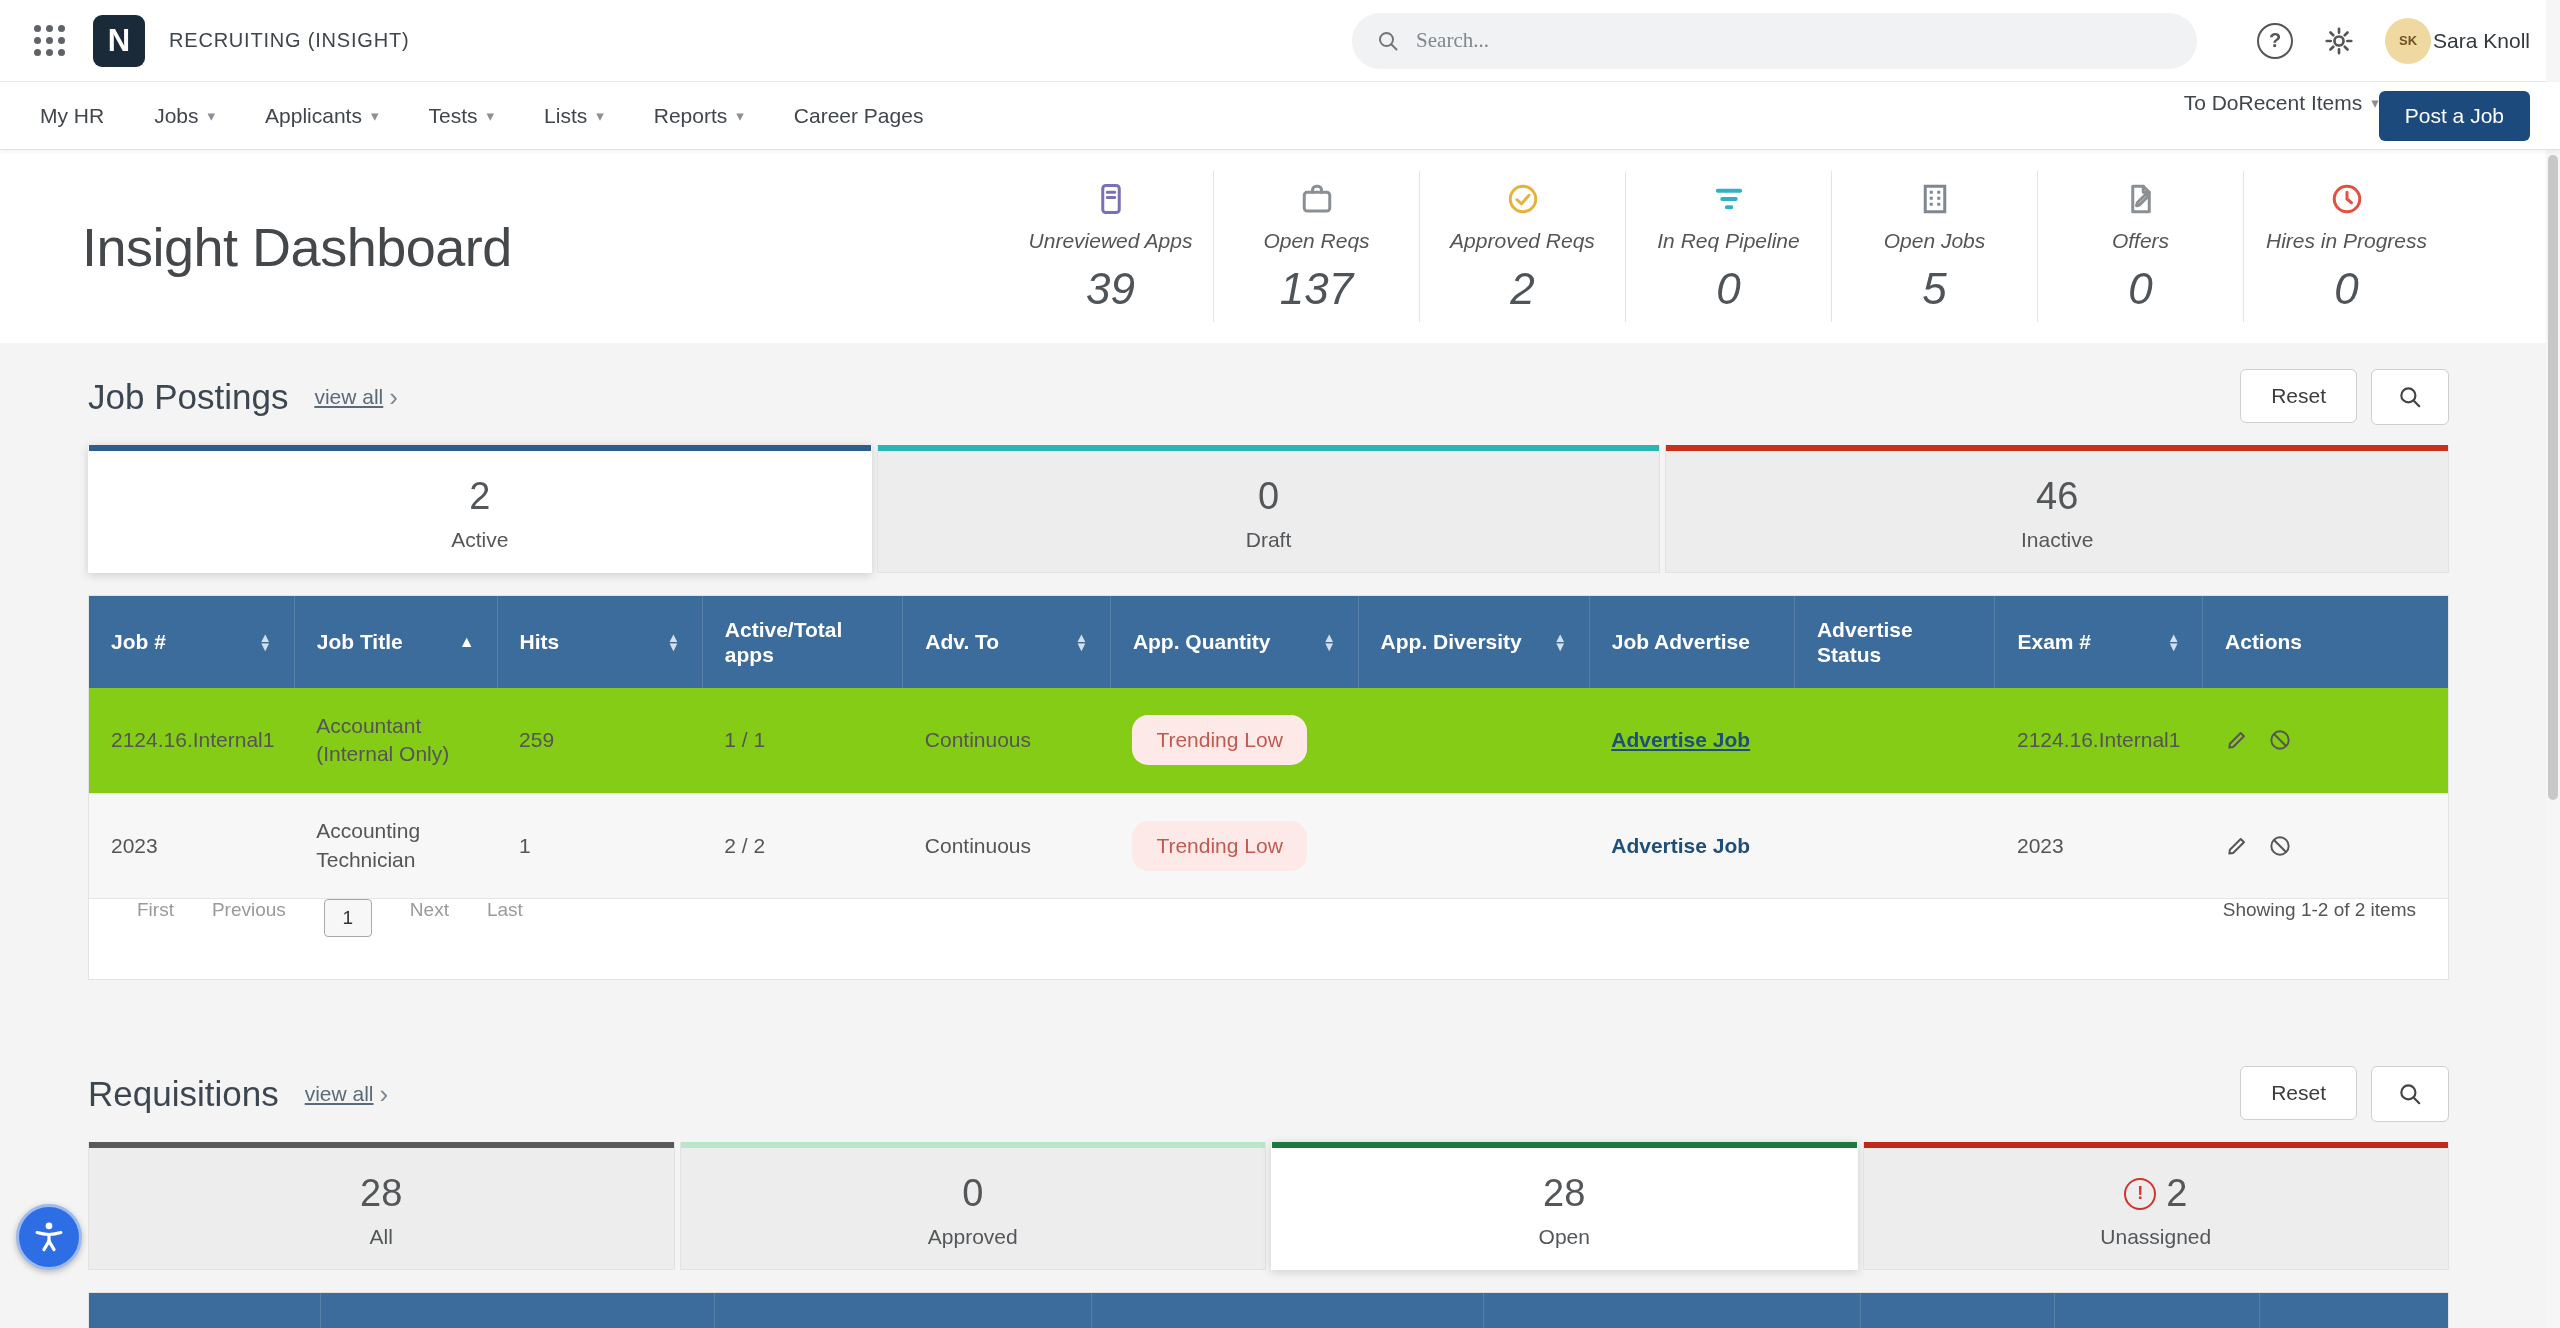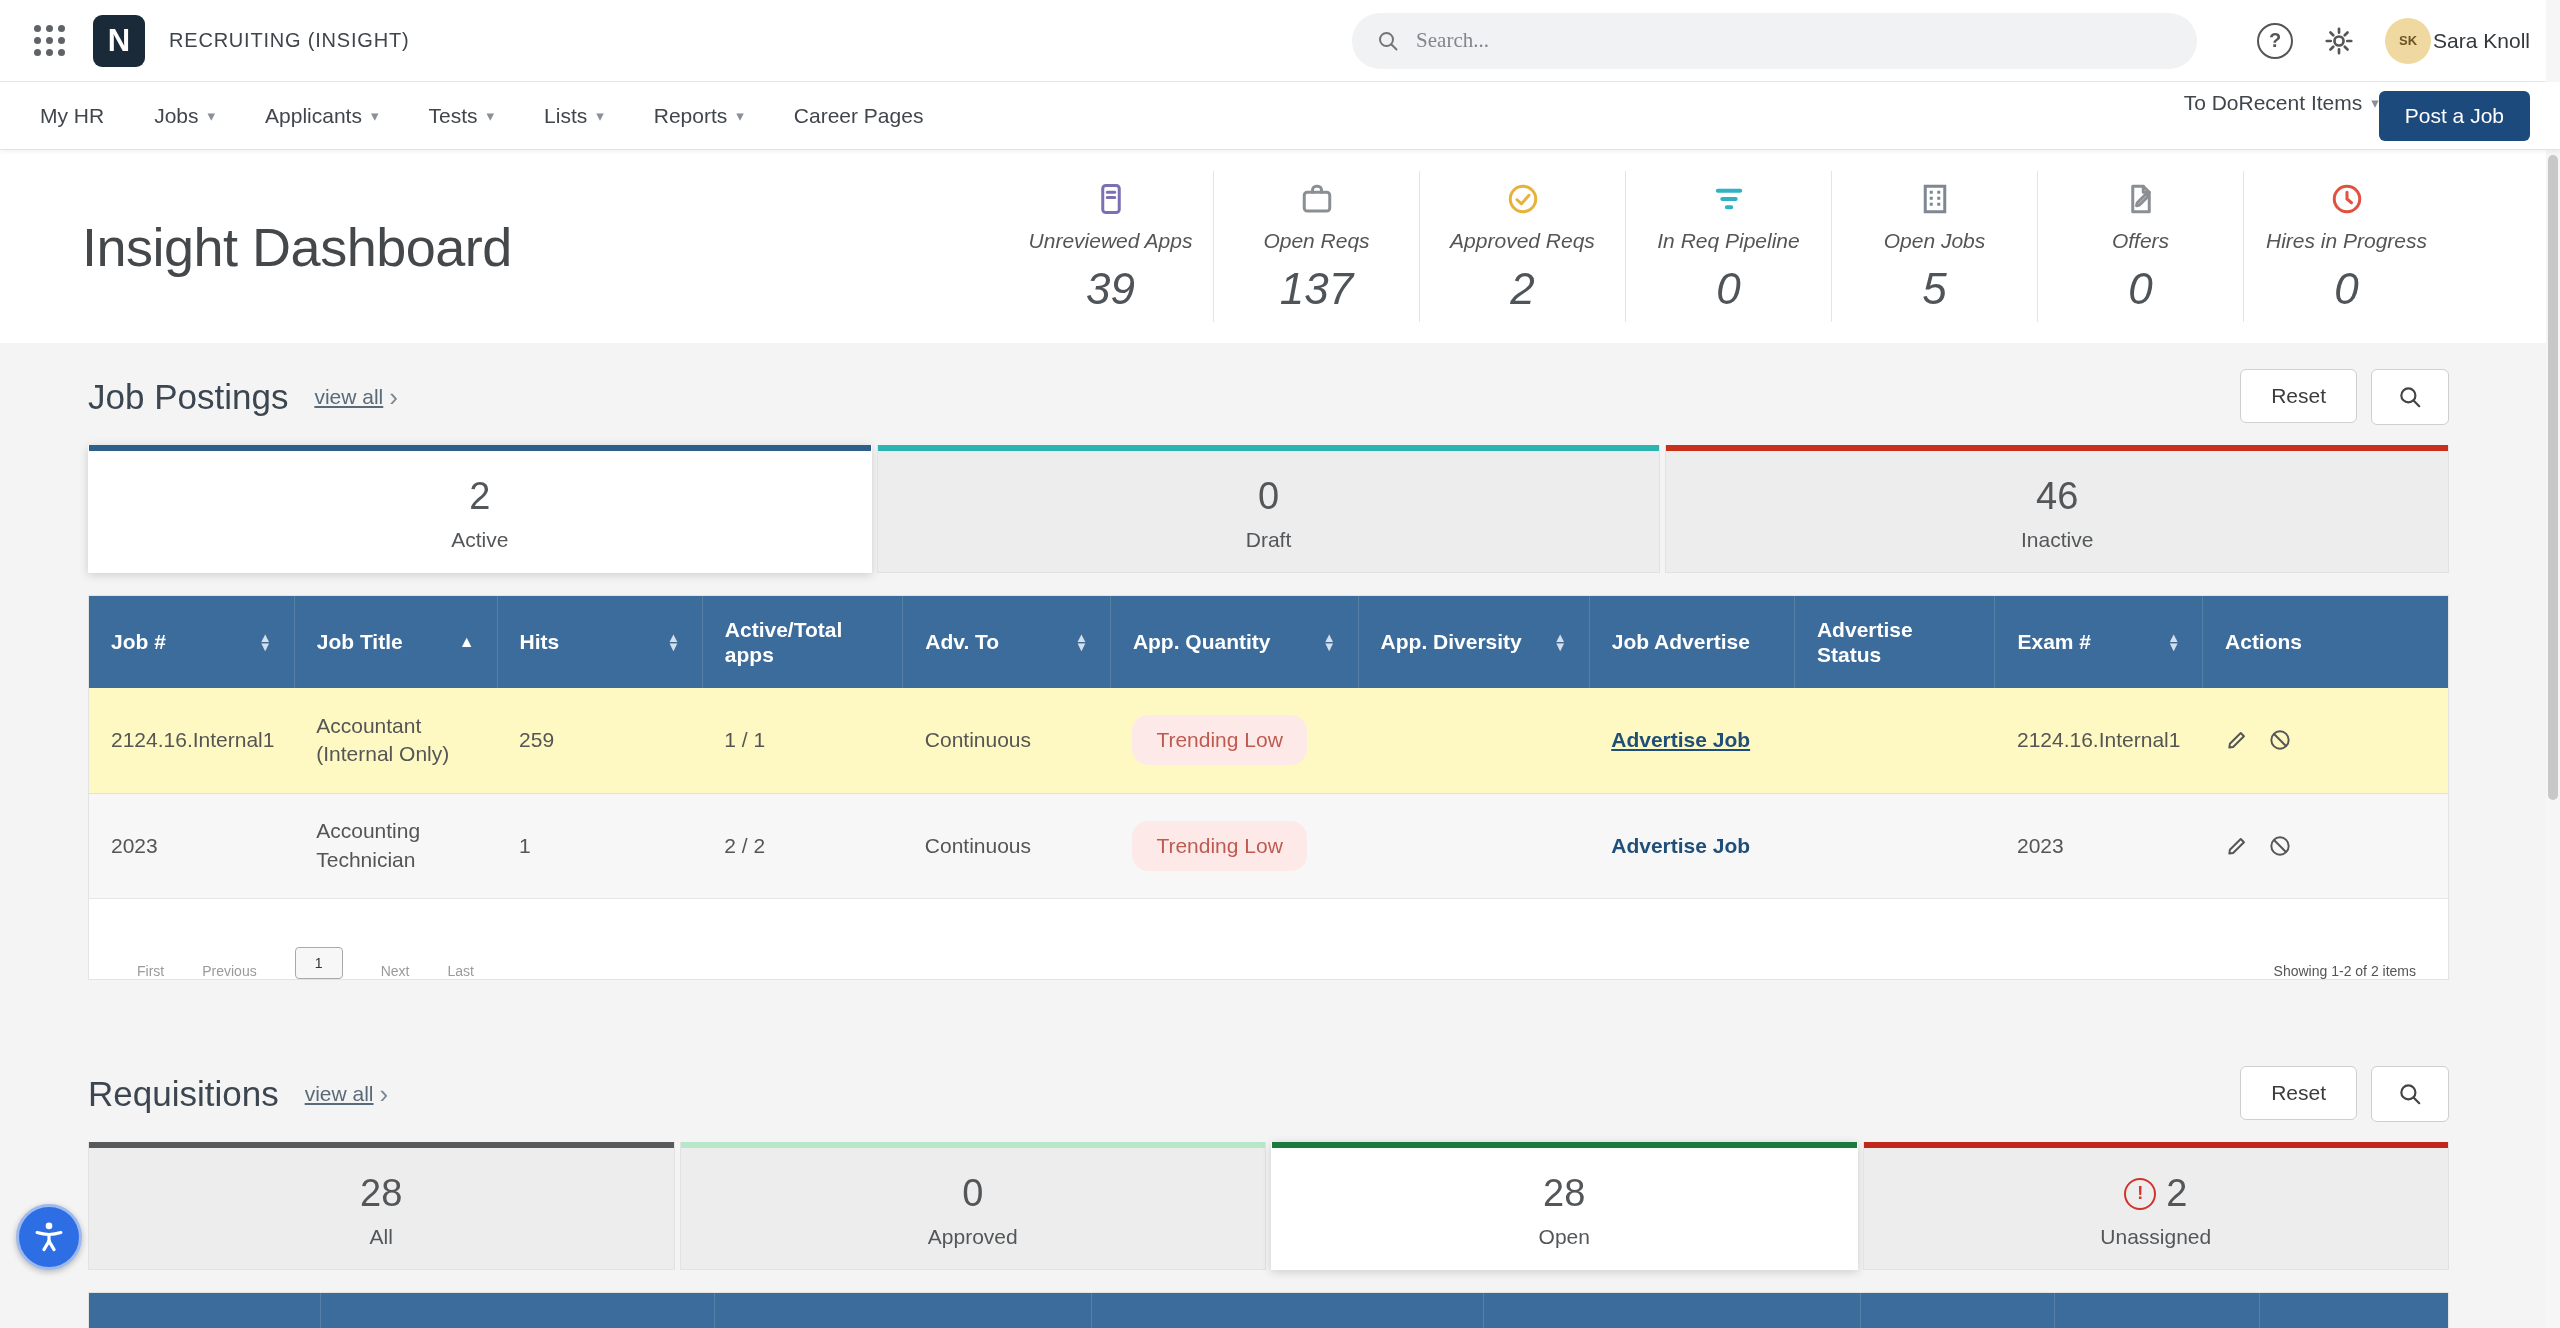--- a/index.html
+++ b/index.html
@@ -66,30 +66,30 @@
   
   .table-card{margin-top:22px;background:#fff;border:1px solid #e3e3e3;}
   table{width:100%;border-collapse:collapse;table-layout:fixed;}
   thead th{background:#3c6c9b;color:#fff;font-size:21px;font-weight:600;text-align:left;height:92px;padding:0 22px;box-sizing:border-box;cursor:pointer;border-right:1px solid rgba(255,255,255,.14);}
   thead th:last-child{border-right:none;}
   .th-flex{display:flex;align-items:center;justify-content:space-between;gap:8px;}
   .th-label{line-height:1.2;overflow:hidden;text-overflow:ellipsis;}
   .sort{display:flex;flex-direction:column;align-items:center;line-height:.72;font-size:13px;color:rgba(255,255,255,.78);flex:0 0 auto;}
   .sort-single{font-size:16px;color:#fff;flex:0 0 auto;}
   tbody td{font-size:21px;color:#555;height:105px;padding:0 22px;box-sizing:border-box;vertical-align:middle;line-height:1.35;}
-  tbody tr.row-a{background:#fef9c3;}
+  tbody tr.row-a{background:#84cc16;}
   tbody tr.row-b{background:#f7f7f7;border-top:1px solid #e0e0e0;}
   .badge{display:inline-block;background:#fdeae8;color:#bf5a50;border-radius:16px;padding:11px 24px;font-size:21px;white-space:nowrap;}
   .adv-link{color:#1f4e79;font-weight:600;cursor:pointer;}
   .adv-link.underlined{text-decoration:underline;}
   .action-icons{display:flex;gap:16px;align-items:center;}
   .action-icons span{cursor:pointer;display:flex;}
 
   
-  .pagination{display:flex;align-items:flex-end;height:80px;background:#fff;border-top:1px solid #e6e6e6;padding:0 32px 0 48px;font-size:14px;color:#9a9a9a;gap:38px;}
+  .pagination{display:flex;align-items:flex-start;height:80px;background:#fff;border-top:1px solid #e6e6e6;padding:0 32px 0 48px;font-size:19px;color:#9a9a9a;gap:38px;}
   .page-link{cursor:pointer;}
   .page-box{min-width:22px;text-align:center;border:1px solid #a9a9a9;border-radius:4px;background:#f7f7f7;color:#333;padding:7px 12px;cursor:pointer;}
   .page-summary{margin-left:auto;color:#555;}
 
   .req-section{margin-top:86px;}
 
   
   .scrollbar-track{position:absolute;top:0;right:0;width:14px;height:100%;background:#f6f6f6;}
   .scrollbar-thumb{position:absolute;top:155px;right:2px;width:10px;height:645px;border-radius:6px;background:#c8c8c8;cursor:pointer;}
   .a11y-btn{position:absolute;left:16px;bottom:58px;width:60px;height:60px;border-radius:50%;background:#2e6ee5;border:3px solid #9db9ef;display:flex;align-items:center;justify-content:center;cursor:pointer;box-shadow:0 2px 6px rgba(0,0,0,.25);}

